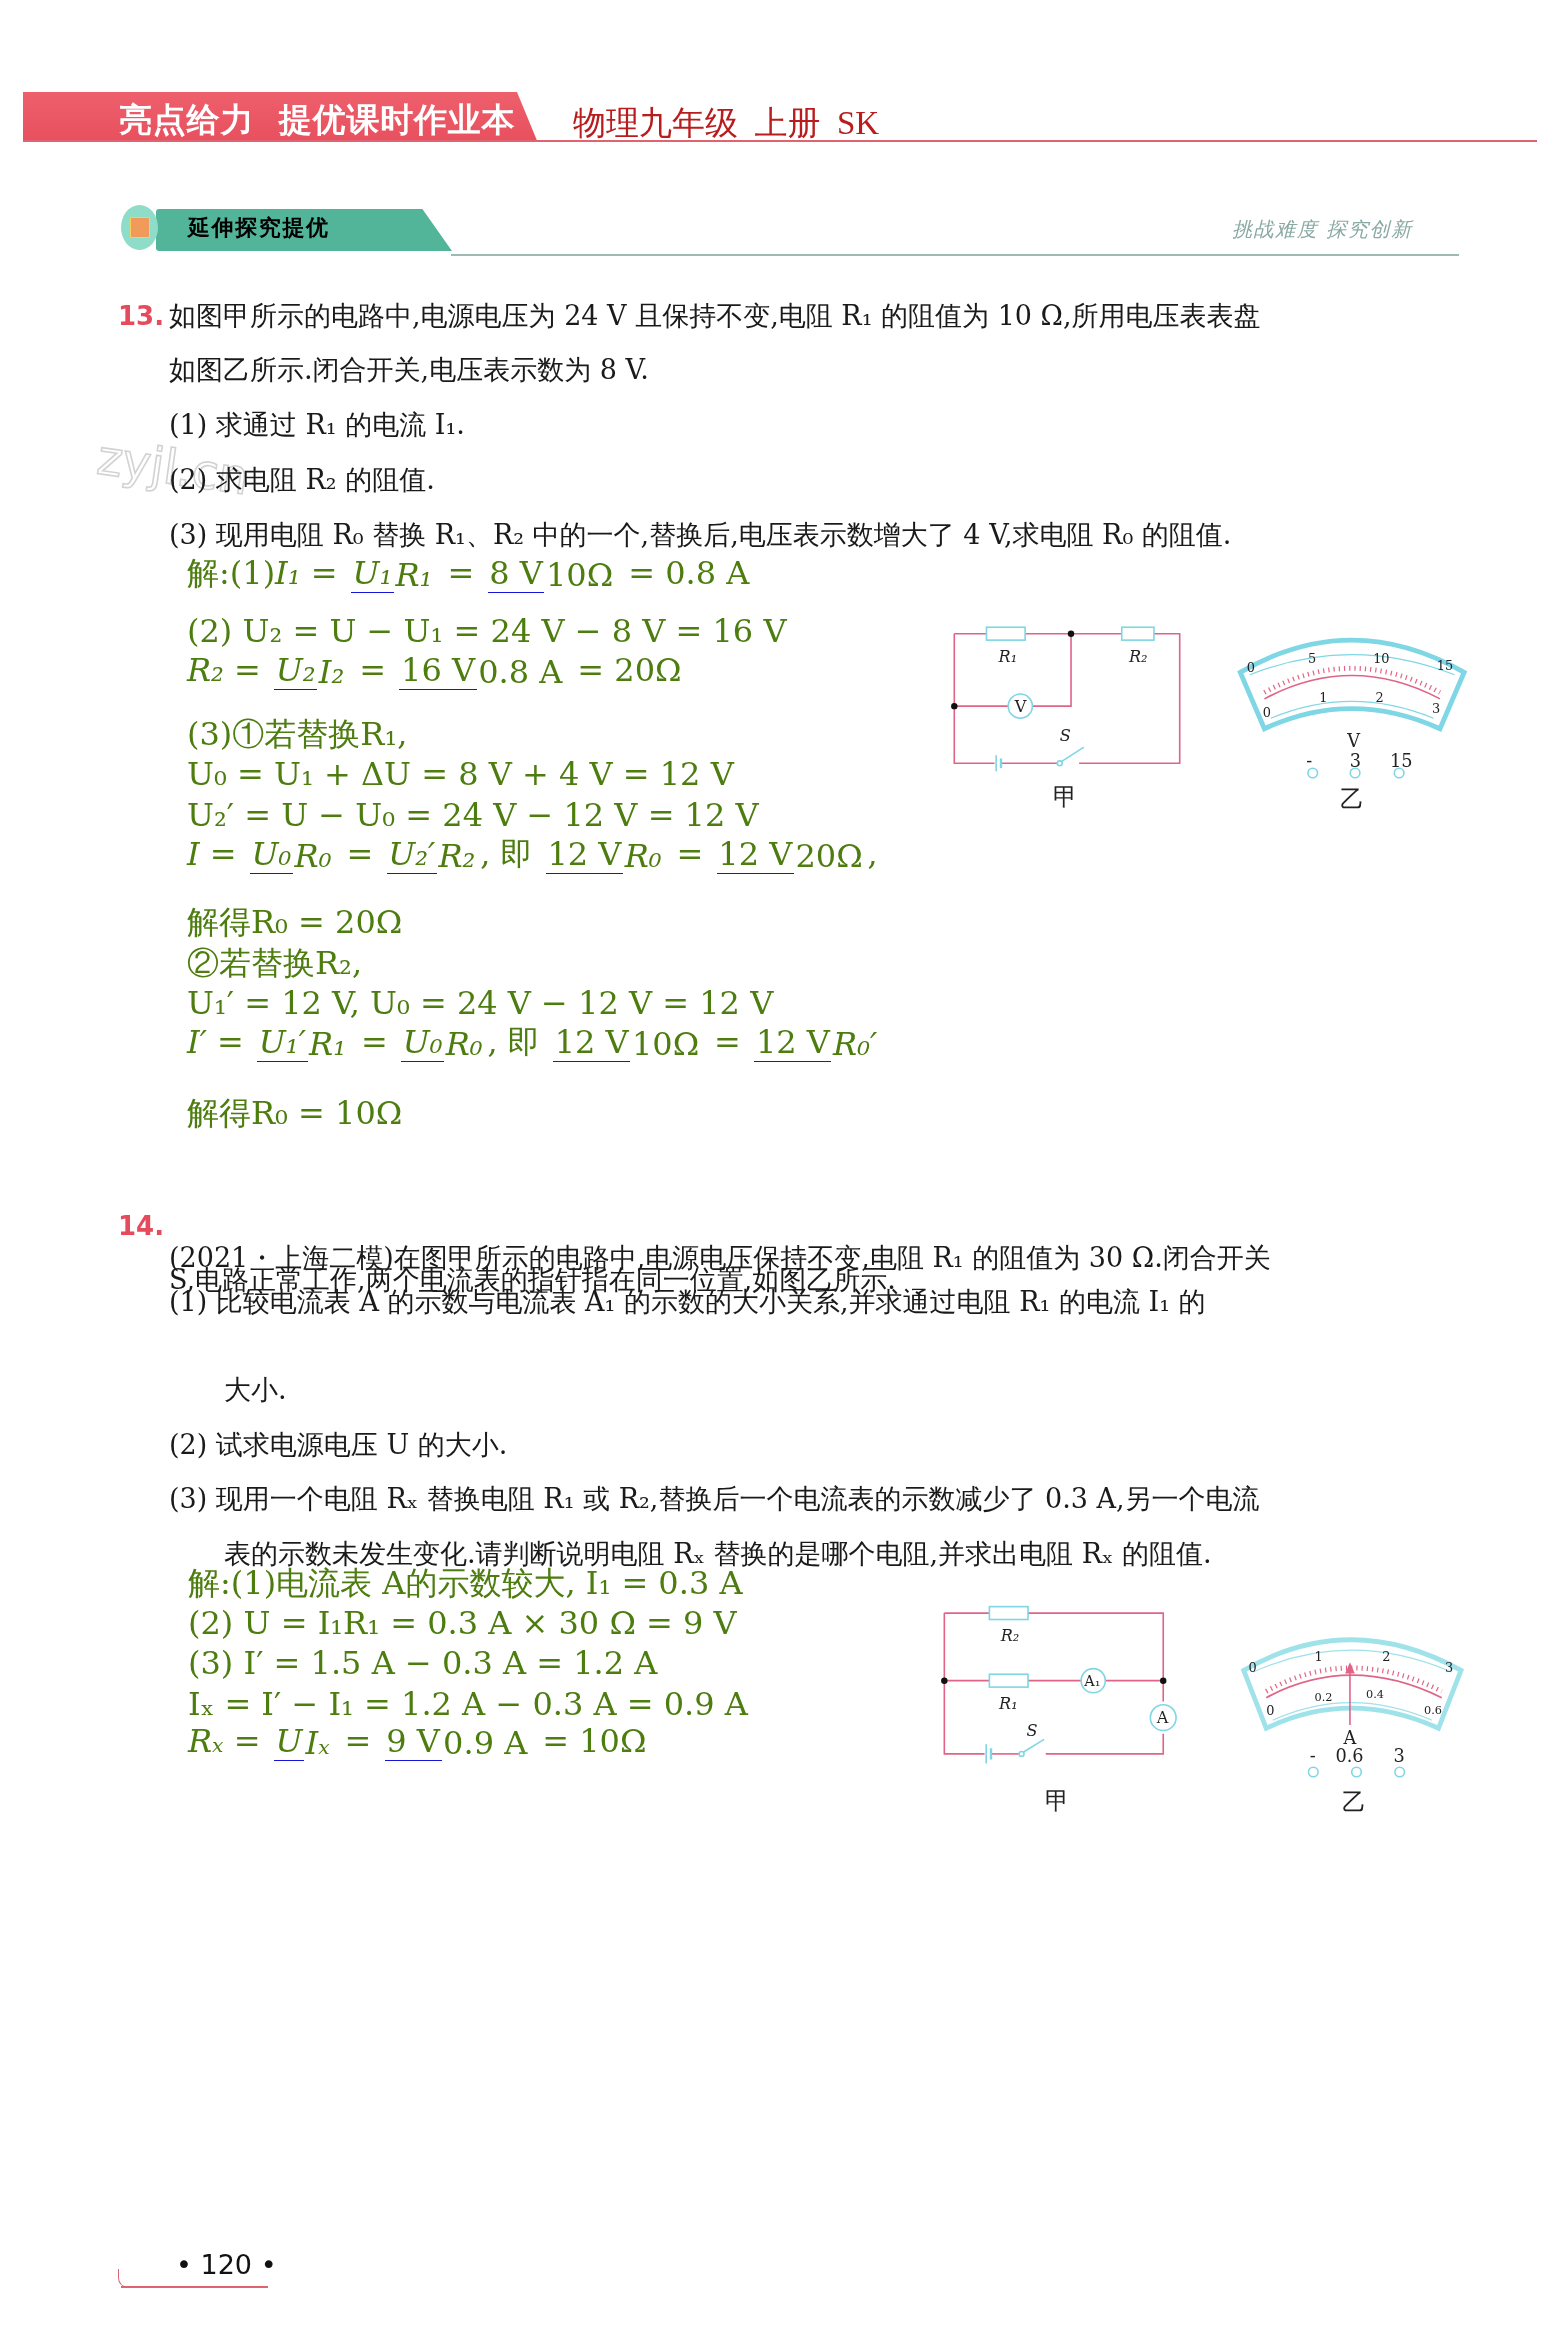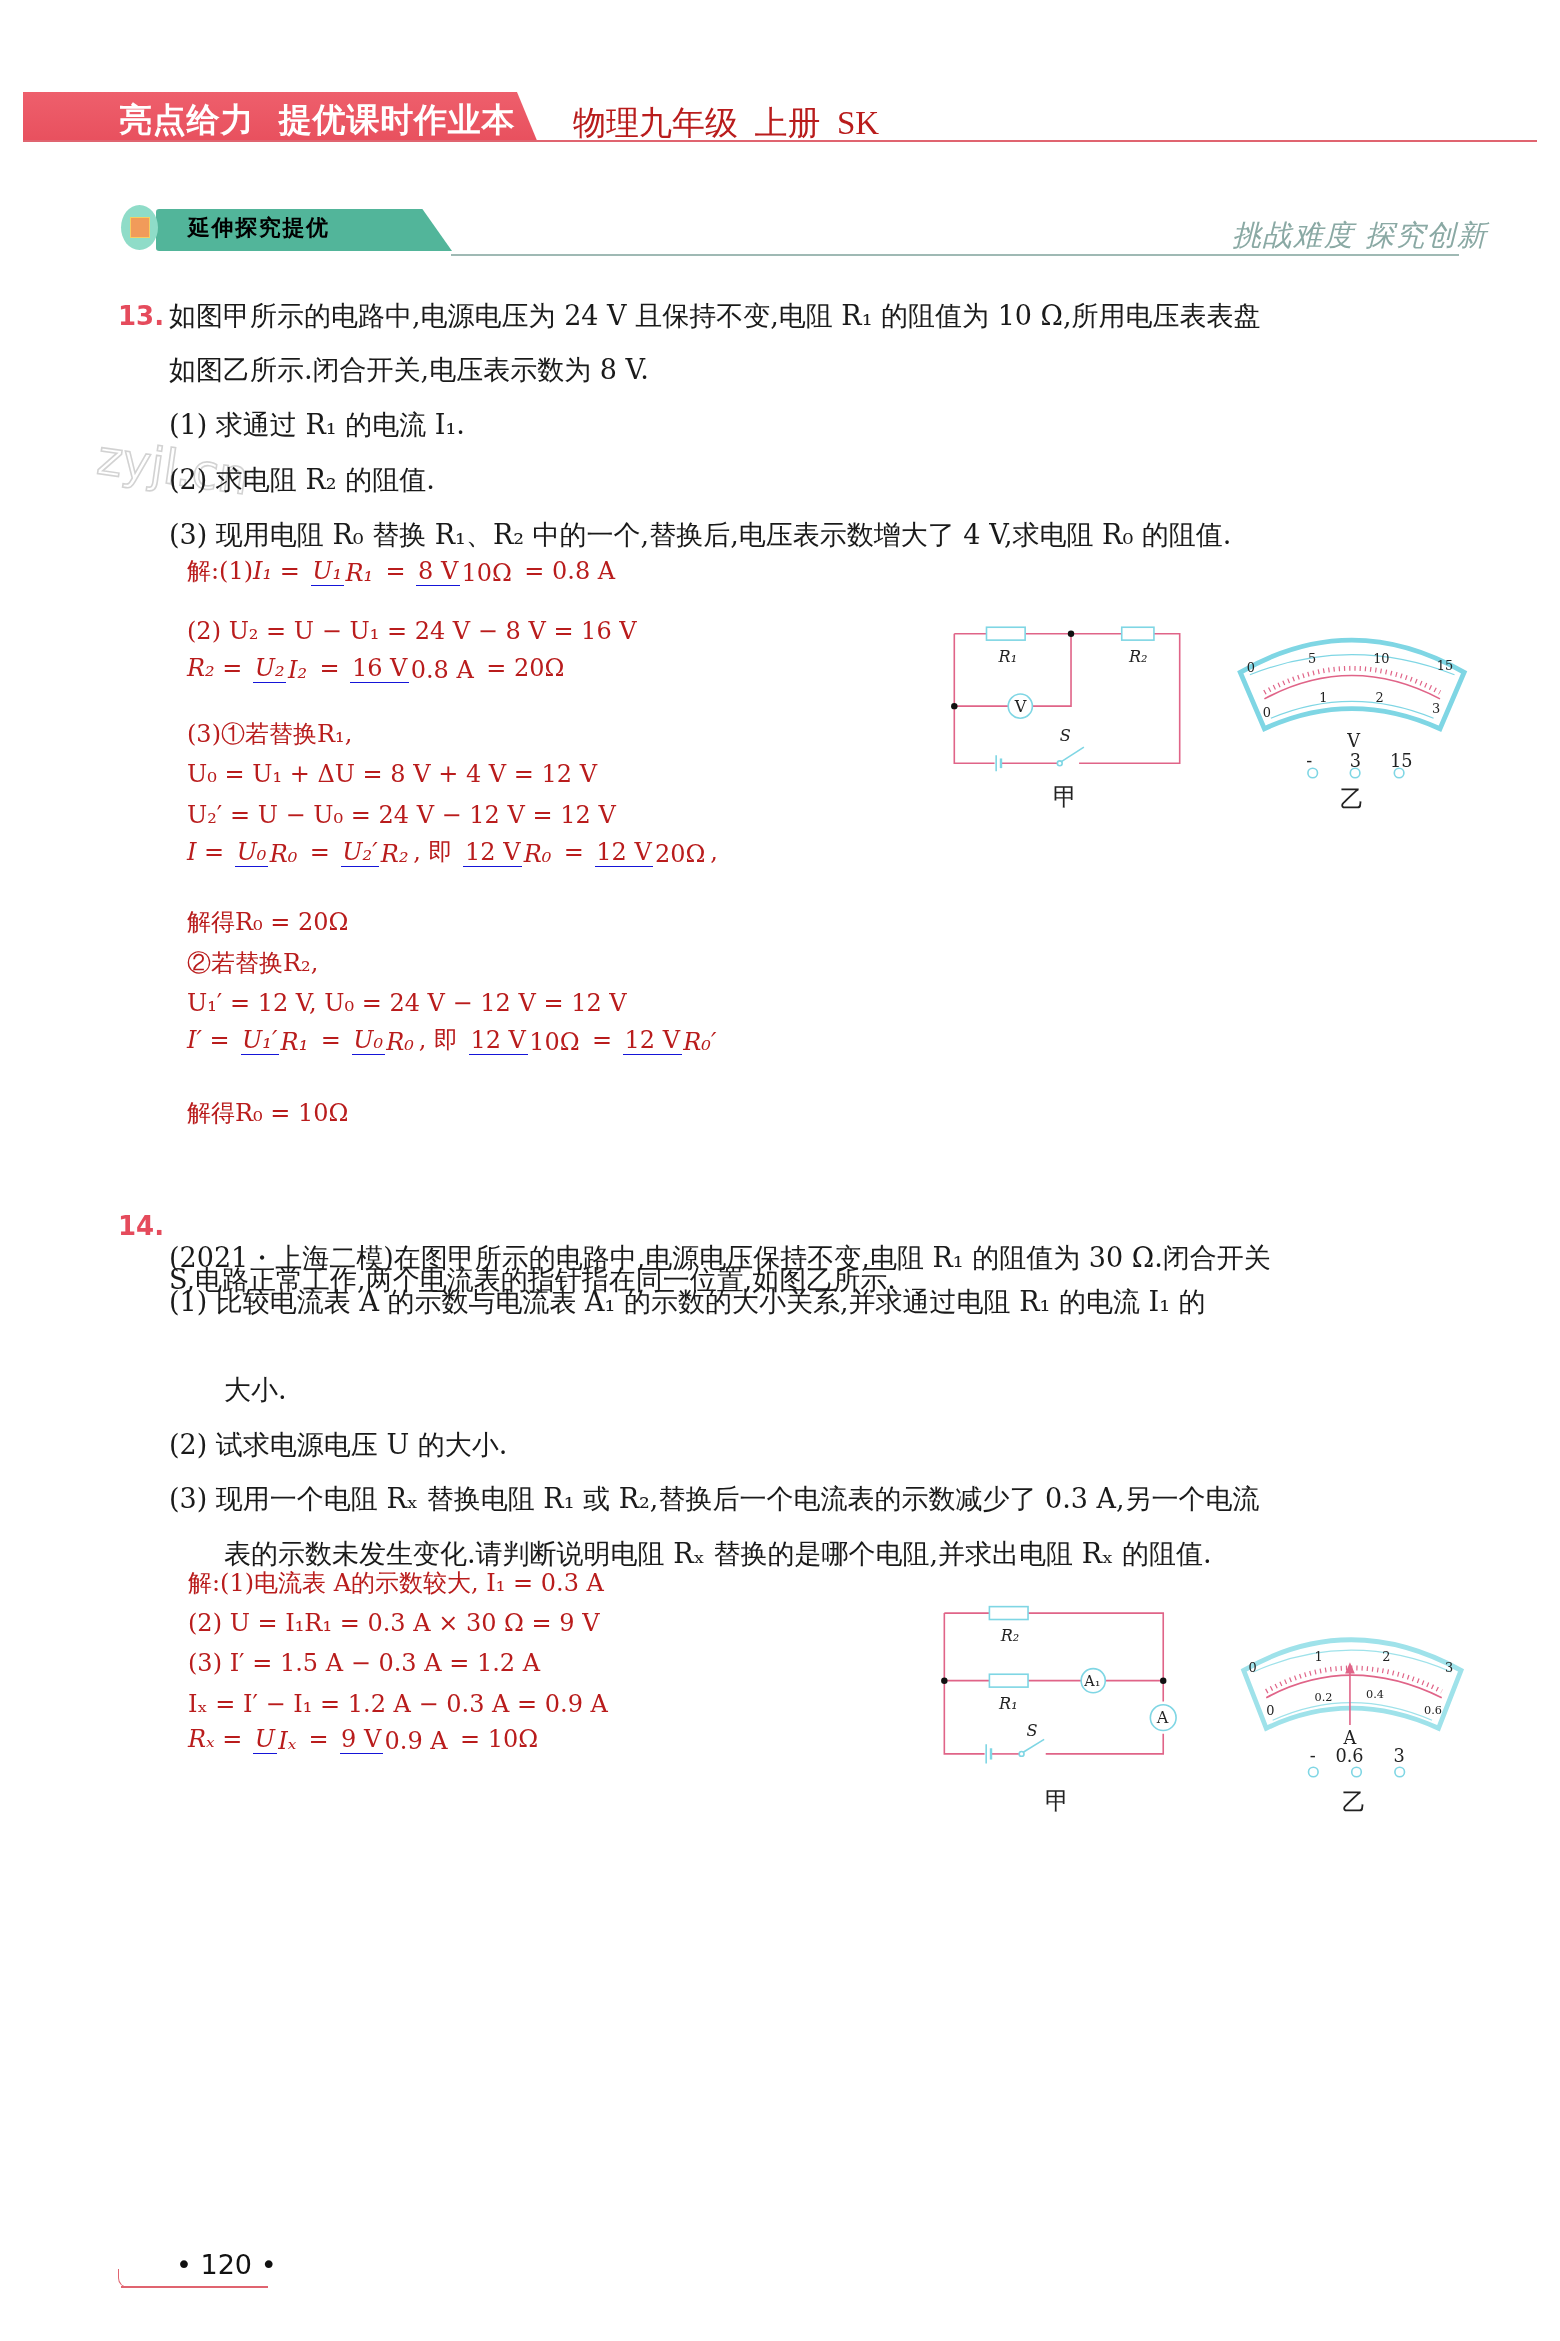--- a/index.html
+++ b/index.html
@@ -18,27 +18,27 @@
 
   
   .sec-circle { left: 121px; top: 205px; width: 37px; height: 45px; border-radius: 50%;
                 background: #8fdcc8; }
   .sec-icon { left: 130px; top: 217px; width: 17.7px; height: 19.3px; background: #f19b5a; border: 1.6px solid #f5cf62; }
   .sec-band { left: 156px; top: 209px; width: 296px; height: 42px; background: #52b59a;
               clip-path: polygon(0 0, 90% 0, 100% 100%, 0 100%); border-radius: 3.2px 0 0 3.2px; }
   .sec-title { left: 188px; top: 213px; font-family: "DejaVu Sans", sans-serif; font-weight: bold;
                font-size: 22px; color: #000000; letter-spacing: 1.6px; }
   .sec-line { left: 451px; top: 254px; width: 1008px; height: 1.6px; background: #9fb9b4; }
-  .sec-motto { left: 1232px; top: 216px; font-family: "DejaVu Serif", serif; font-size: 29px;
+  .sec-motto { left: 1232px; top: 216px; font-family: "DejaVu Serif", serif; font-size: 20px;
                color: #8aa9a4; letter-spacing: 1.6px; font-style: italic; }
 
   
   .qnum { font-family: "DejaVu Sans", sans-serif; font-weight: bold; color: #e54b5c; font-size: 26px; }
   .qline { font-size: 27px; line-height: 32px; color: #1a1a1a; white-space: nowrap; }
-  .sol { font-size: 24px; line-height: 29px; color: #b91c1c; white-space: nowrap; }
+  .sol { font-size: 32px; line-height: 29px; color: #4d7c0f; white-space: nowrap; }
   .sol i { font-style: italic; }
   .frac { display: inline-flex; flex-direction: row; align-items: center; vertical-align: middle; margin: 0 3.2px; line-height: 1.05; }
   .frac .num { padding: 0 1.6px 1.6px; border-bottom: 1.6px solid #1515d8; }
   .frac .den { padding: 1.6px 1.6px 0; }
 
   .watermark { left: 97px; top: 439px; font-family: "DejaVu Sans", sans-serif; font-size: 48px;
                color: transparent; -webkit-text-stroke: 1.6px #c8c8c8; transform: rotate(8deg); opacity: .8; }
 
   .fig-caption { font-size: 24px; color: #222; }
 

